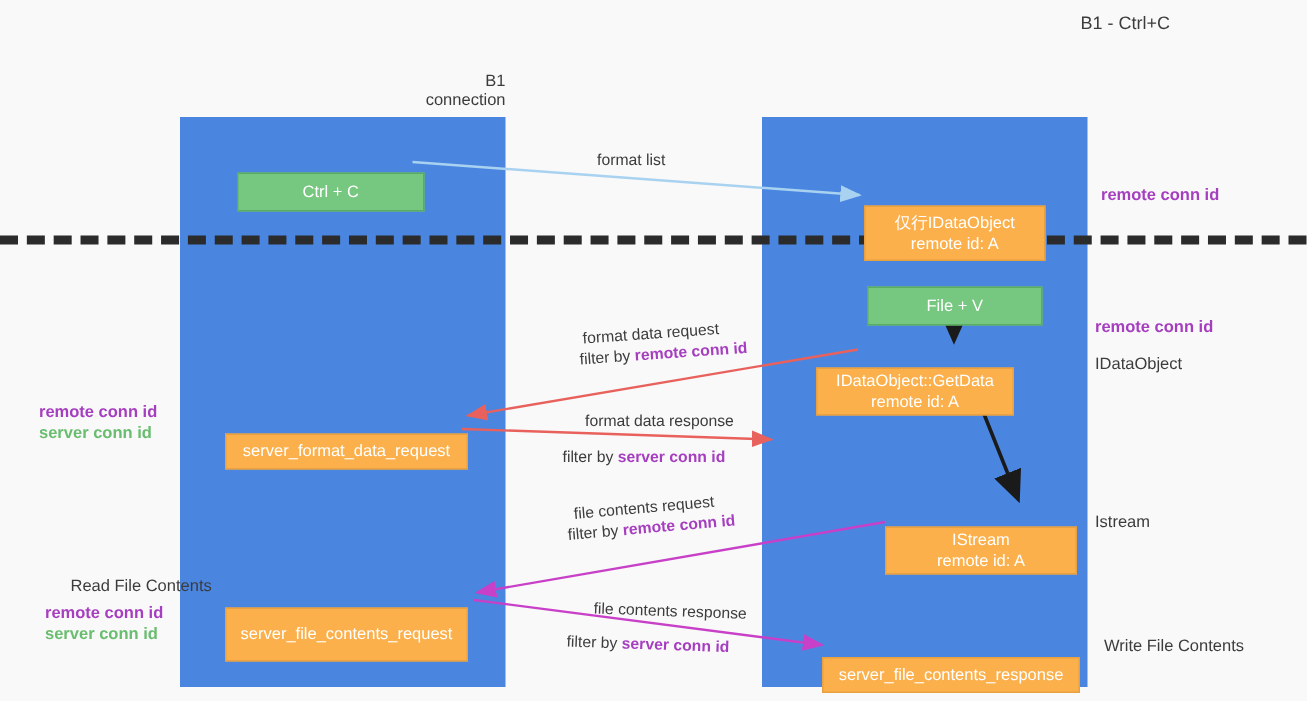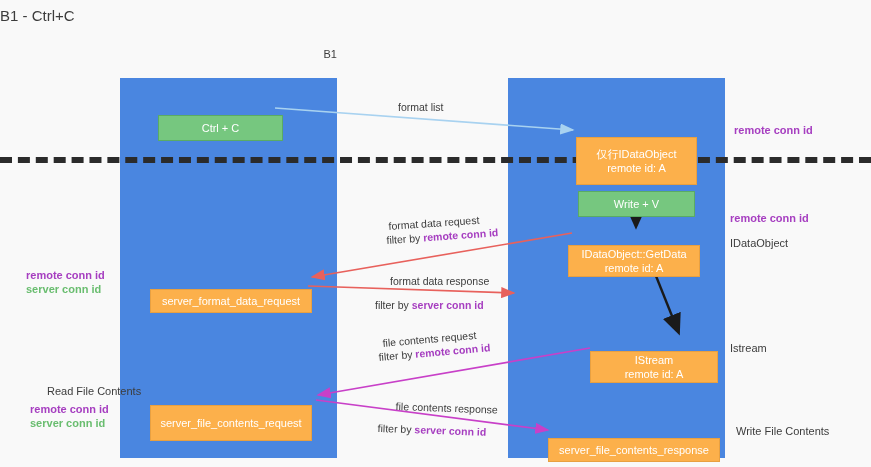--- a/index.html
+++ b/index.html
@@ -10,21 +10,21 @@
     font-family:"Liberation Sans","DejaVu Sans",sans-serif;
     color:#3c3c3c;
     overflow:hidden;
     position:relative;
   }
   #stage{position:absolute;left:0;top:0;width:871px;height:467px;}
 
   
   .title{
     position:absolute;left:0;top:6px;width:780px;
-    text-align:left;font-size:15px;line-height:19px;color:#3c3c3c;
+    text-align:right;font-size:12px;line-height:19px;color:#3c3c3c;
   }
   .title span{display:block;}
 
   
   .col-head{
     position:absolute;text-align:right;font-size:11px;line-height:13px;color:#3c3c3c;
   }
   .col-head .l1{display:block;}
   .col-head .l2{display:block;}
 
@@ -67,20 +67,21 @@
 <body>
 
 <div id="stage">
 
   <div class="title">
     <span class="l1">B1 - Ctrl+C</span>
   </div>
 
   <div class="col-head" style="left:120px;top:48px;width:217px;">
     <span class="l1">B1</span>
+    <span class="l2">connection</span>
   </div>
 
   <div class="lane" style="left:120px;top:78px;width:217px;height:380px;"></div>
   <div class="lane" style="left:508px;top:78px;width:217px;height:380px;"></div>
 
   <svg id="wires" viewBox="0 0 871 467" xmlns="http://www.w3.org/2000/svg">
     <defs>
       <marker id="ah-blue" markerWidth="9" markerHeight="7" refX="8" refY="3.5" orient="auto">
         <polygon points="0 0, 9 3.5, 0 7" fill="#a8d2f0"></polygon>
       </marker>
@@ -109,30 +110,30 @@
 
     <line x1="316" y1="400" x2="548" y2="430" stroke="#c840c8" stroke-width="1.6" marker-end="url(#ah-magenta)"></line>
   </svg>
 
   <div class="divider"></div>
 
   <div class="box green" style="left:158px;top:95px;width:125px;height:26px;">
     <span class="l1">Ctrl + C</span>
   </div>
 
-  <div class="box orange" style="left:576px;top:117px;width:121px;height:48px;">
+  <div class="box orange" style="left:576px;top:117px;width:121px;height:37px;">
     <span class="l1">仅行IDataObject</span>
     <span class="l2">remote id: A</span>
   </div>
 
   <div class="box green" style="left:578px;top:171px;width:117px;height:26px;">
-    <span class="l1">Write + V</span>
-  </div>
-
-  <div class="box orange" style="left:568px;top:225px;width:132px;height:32px;">
+    <span class="l1">File + V</span>
+  </div>
+
+  <div class="box orange" style="left:544px;top:225px;width:132px;height:32px;">
     <span class="l1">IDataObject::GetData</span>
     <span class="l2">remote id: A</span>
   </div>
 
   <div class="box orange" style="left:150px;top:269px;width:162px;height:24px;">
     <span class="l1">server_format_data_request</span>
   </div>
 
 
   <div class="box orange" style="left:590px;top:331px;width:128px;height:32px;">

